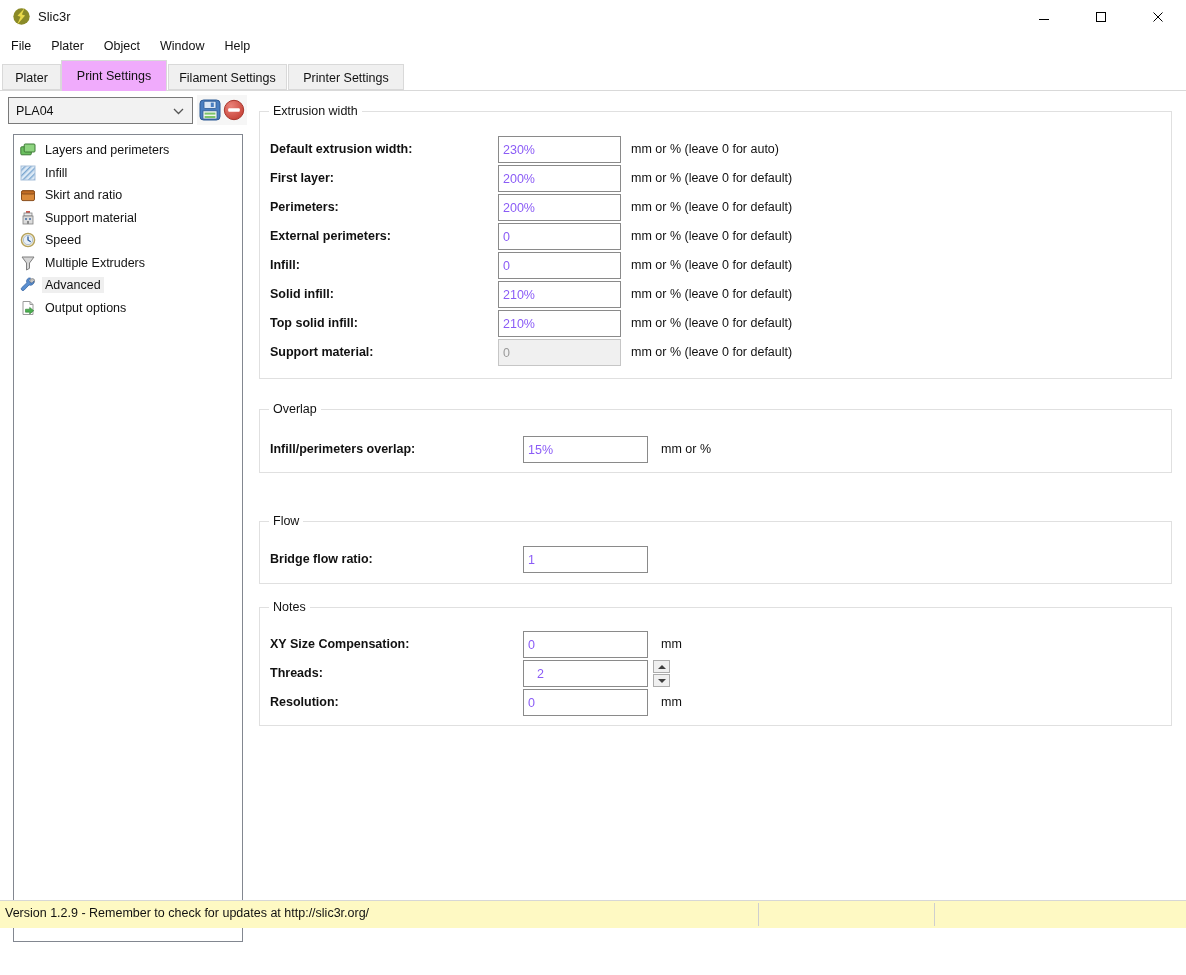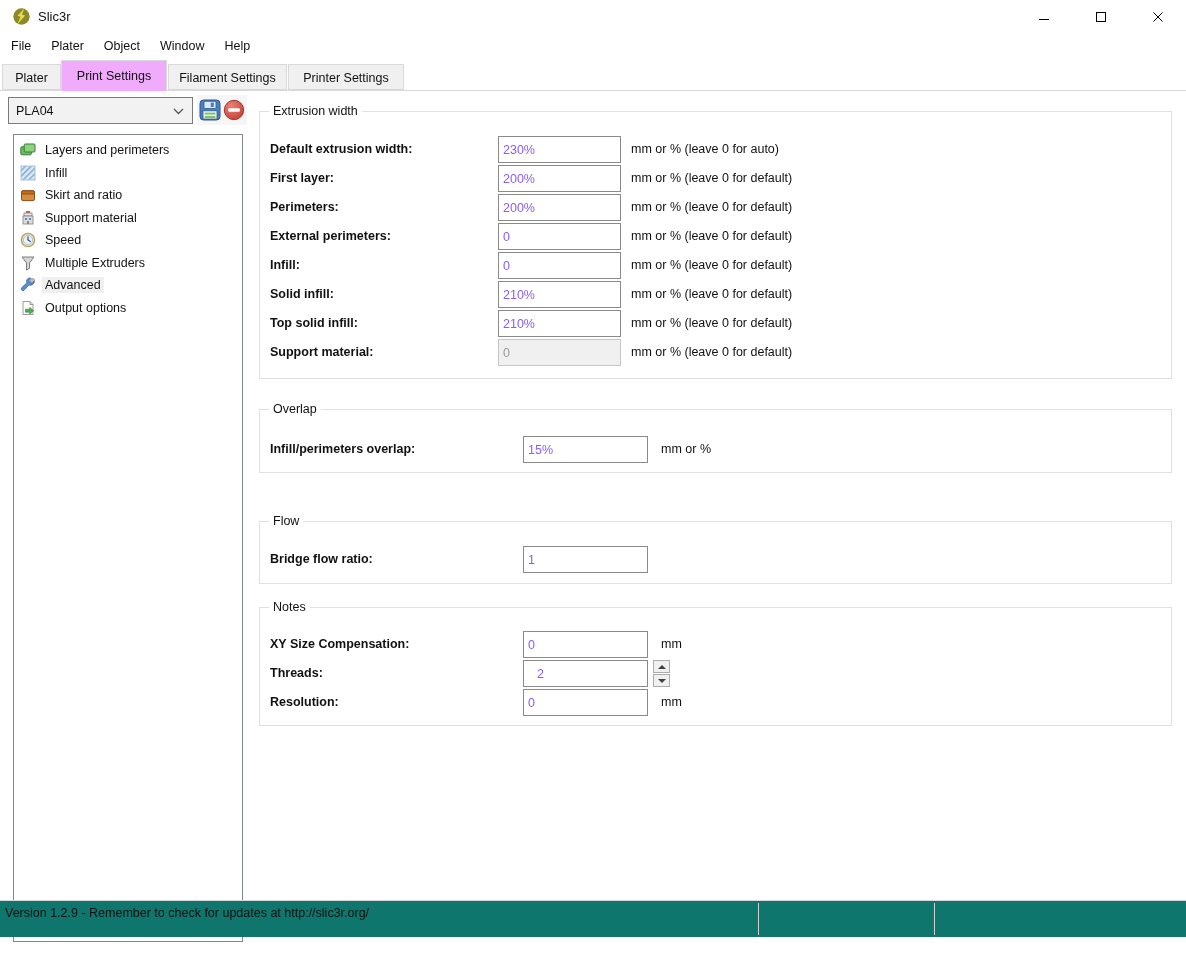--- a/index.html
+++ b/index.html
@@ -68,21 +68,21 @@
   
   .spinner{position:absolute;left:393px;top:0;width:17px;height:27px;}
   .spin-btn{position:absolute;left:0;width:17px;height:13px;box-sizing:border-box;
     background:#f0f0f0;border:1px solid #acacac;display:flex;align-items:center;justify-content:center;cursor:default;}
   .spin-up{top:0;}
   .spin-down{top:14px;}
   .tri-up{width:0;height:0;border-left:4px solid transparent;border-right:4px solid transparent;border-bottom:4.5px solid #404040;}
   .tri-down{width:0;height:0;border-left:4px solid transparent;border-right:4px solid transparent;border-top:4.5px solid #404040;}
 
   
-  .statusbar{position:absolute;left:0;top:900px;width:100%;height:37px;background:#0f766e;
+  .statusbar{position:absolute;left:0;top:900px;width:100%;height:28px;background:#fef9c3;
     border-top:1px solid #d7d7d7;box-sizing:border-box;}
   .status-text{position:absolute;left:5px;line-height:24px;white-space:nowrap;}
   .status-div{position:absolute;top:2px;bottom:2px;width:1px;background:#cfcfcf;}
   .sd1{left:758px;} .sd2{left:934px;}
 </style>
 </head>
 <body>
 
 <div class="window">
 

